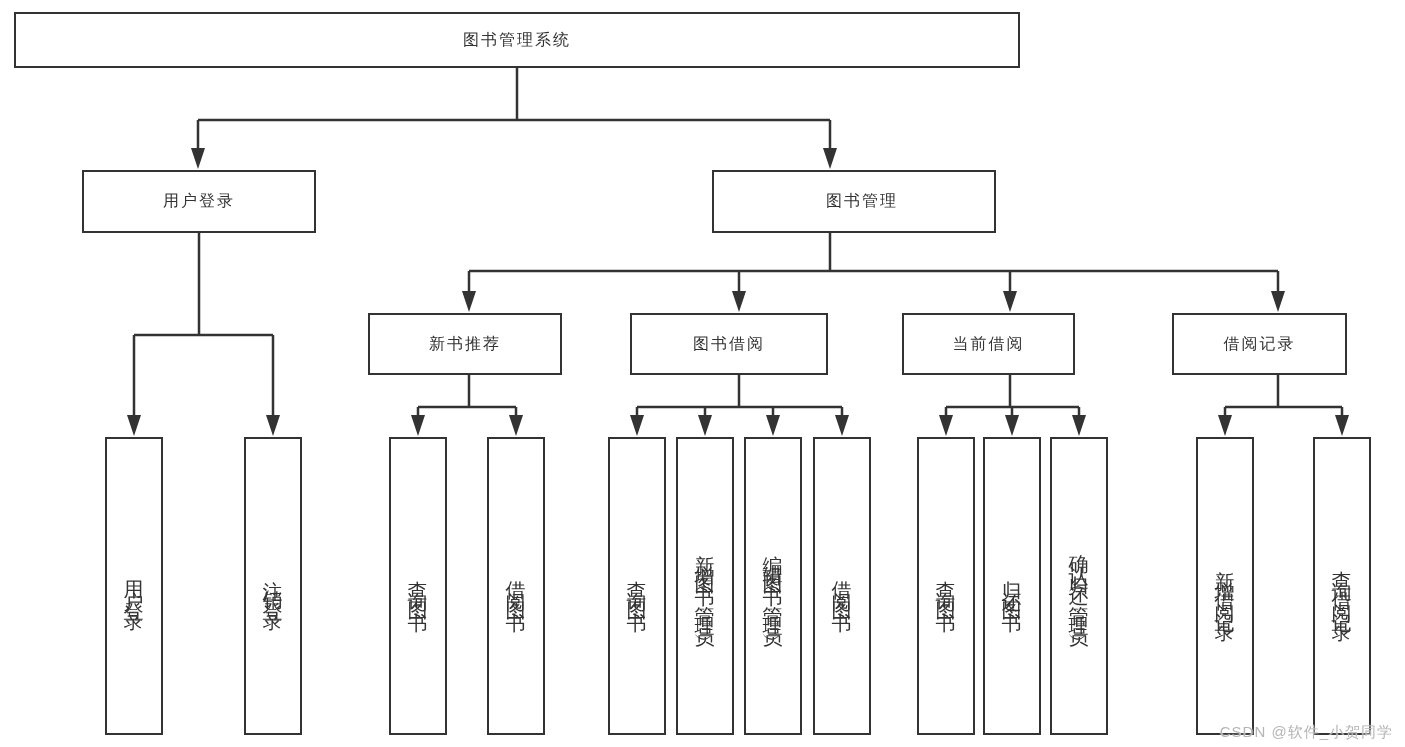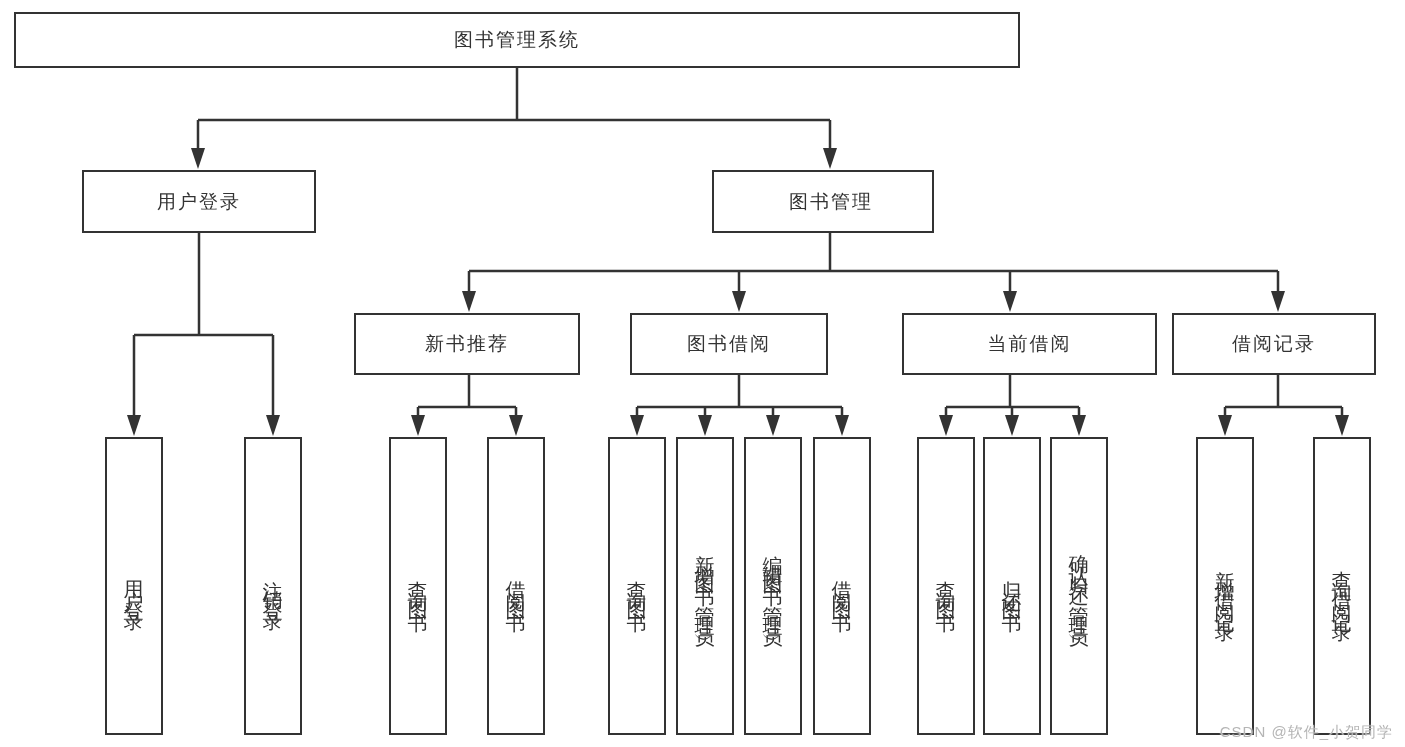--- a/index.html
+++ b/index.html
@@ -11,39 +11,39 @@
     color:#333333;
     overflow:hidden;
   }
   .wires { position:absolute; left:0; top:0; width:1405px; height:747px; }
   .node {
     position:absolute;
     box-sizing:border-box;
     border:2.5px solid #333333;
     background:#ffffff;
     display:flex; align-items:center; justify-content:center;
-    font-size:19px;
+    font-size:16px;
     letter-spacing:2px;
     color:#333333;
     z-index:2;
   }
   .leaf {
     writing-mode:vertical-lr;
     text-orientation:mixed;
     font-size:20px;
     letter-spacing:0.52em;
     line-height:1;
   }
   .root  { left:14px;   top:12px;  width:1006px; height:56px; }
   .n-ul  { left:82px;   top:170px; width:234px;  height:63px; }
-  .n-bm  { left:712px;  top:170px; width:222px;  height:63px;padding-left:16px; }
-  .n-nb  { left:354px;  top:313px; width:226px;  height:62px; }
+  .n-bm  { left:712px;  top:170px; width:284px;  height:63px;padding-left:16px; }
+  .n-nb  { left:368px;  top:313px; width:194px;  height:62px; }
   .n-bb  { left:630px;  top:313px; width:198px;  height:62px; }
-  .n-cb  { left:902px;  top:313px; width:255px;  height:62px; }
-  .n-br  { left:1172px; top:313px; width:204px;  height:62px; }
+  .n-cb  { left:902px;  top:313px; width:173px;  height:62px; }
+  .n-br  { left:1172px; top:313px; width:175px;  height:62px; }
   .lf    { top:437px; width:58px; height:298px; }
   .l1a { left:105px; }  .l1b { left:244px; }
   .l2a { left:389px; }  .l2b { left:487px; }
   .l3a { left:608px; }  .l3b { left:676px; }  .l3c { left:744px; }  .l3d { left:813px; }
   .l4a { left:917px; }  .l4b { left:983px; }  .l4c { left:1050px; }
   .l5a { left:1196px; } .l5b { left:1313px; }
   .watermark {
     position:absolute;
     right:12px; bottom:5px;
     font-size:15px;

